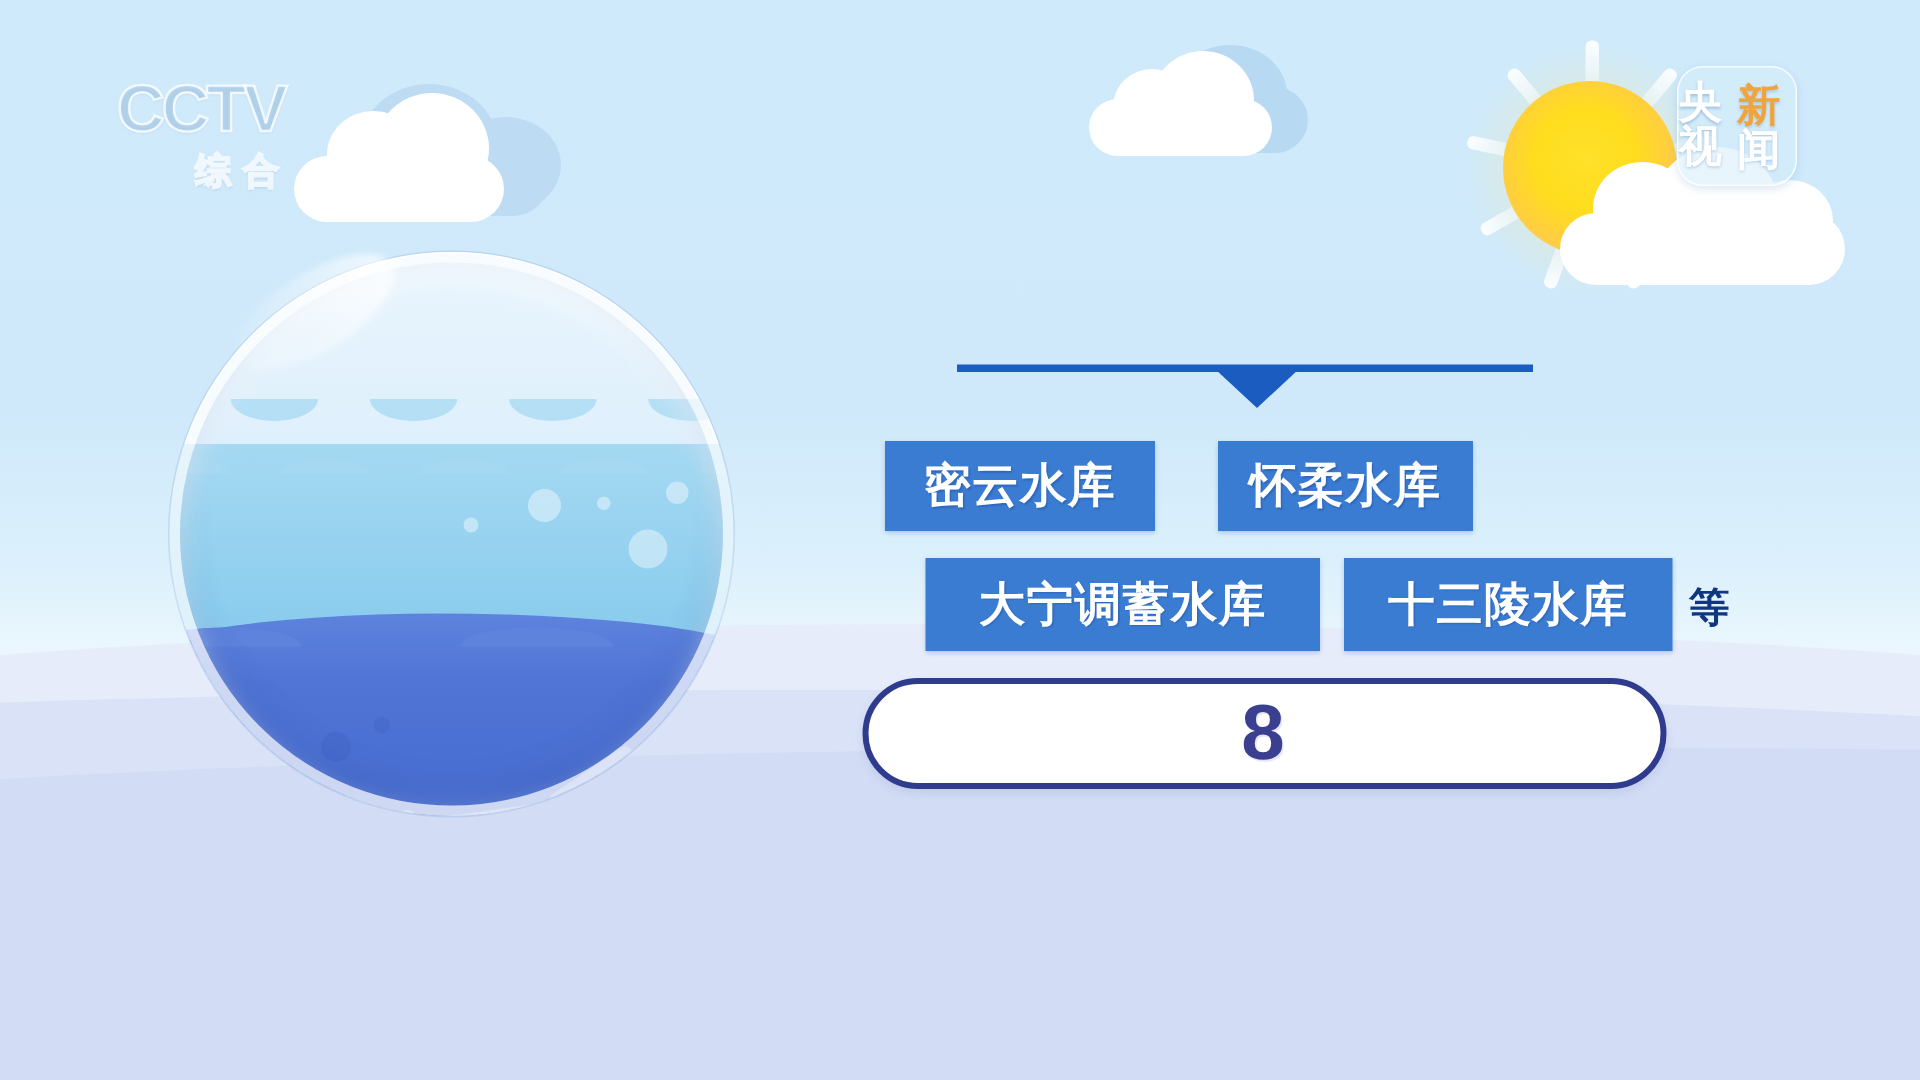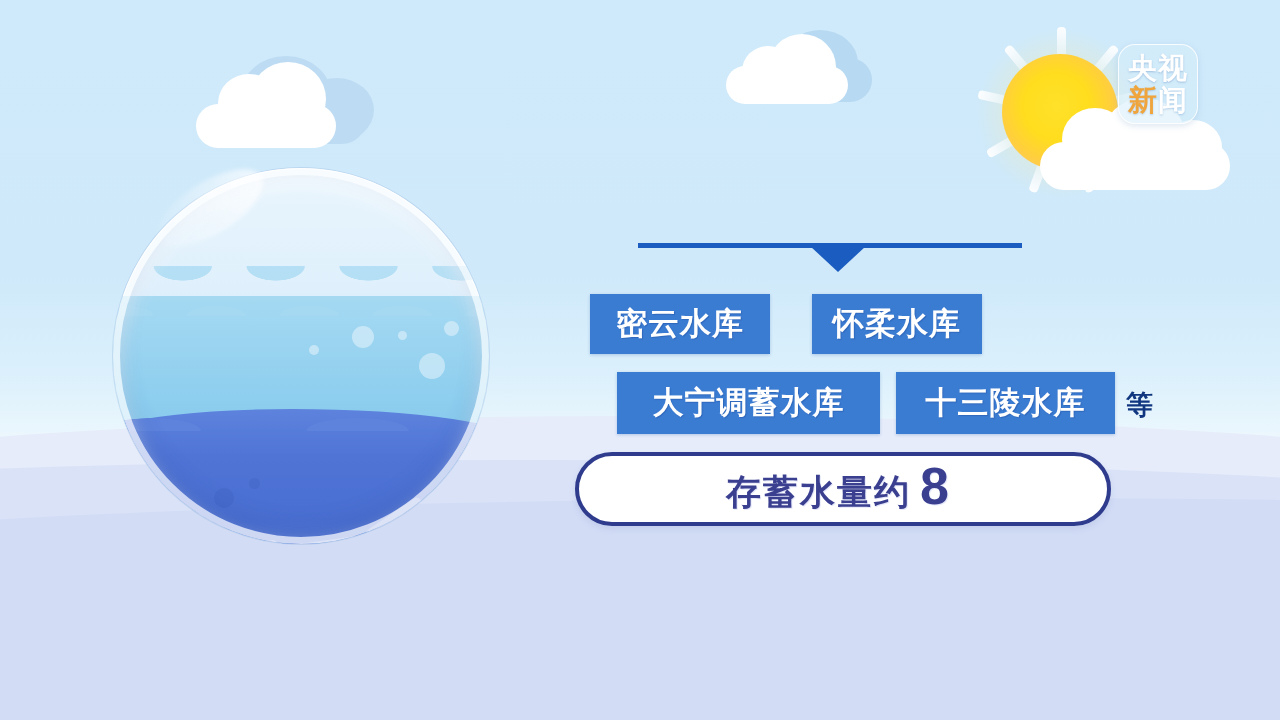--- a/index.html
+++ b/index.html
@@ -178,21 +178,21 @@
   }
 
   
   .news-badge {
     position: absolute; left: 1118px; top: 44px;
     width: 78px; height: 78px;
     border-radius: 17px;
     background: rgba(214,236,250,0.55);
     border: 1.5px solid rgba(255,255,255,0.85);
     box-shadow: 0 2px 6px rgba(120,160,200,0.25);
-    display: flex; flex-direction: column;
+    display: flex; flex-direction: row;
     align-items: center; justify-content: center;
     line-height: 1;
   }
   .news-badge .l1 {
     font-size: 29px; font-weight: bold; color: #ffffff;
     letter-spacing: 1px;
     text-shadow: 0 1px 2px rgba(110,150,200,0.5);
   }
   .news-badge .l2 {
     font-size: 29px; font-weight: bold; letter-spacing: 1px; margin-top: 3px;
@@ -348,38 +348,39 @@
       <div class="bub d" style="left:79%; top:66%; width:14px; height:14px;"></div>
       <div class="streak" style="left:64%; top:66%; width:64px; height:9px;"></div>
       <div class="streak" style="left:44%; top:84%; width:92px; height:8px; transform: rotate(-8deg);"></div>
       <div class="streak" style="left:42%; top:83%; width:12px; height:12px; transform: rotate(0deg);"></div>
     </div>
   </div>
   <div class="glass-ring"></div>
   <div class="glass-hi"></div>
 
   <div class="cctv-logo">
+    <div class="cctv-main">CCTV</div>
+    <div class="cctv-sub">综合</div>
   </div>
 
   <div class="news-badge">
     <div class="l1">央视</div>
     <div class="l2"><span class="hl">新</span><span class="wt">闻</span></div>
   </div>
 
   <div class="headline-rule"></div>
   <div class="headline-caret"></div>
 
 
   <div class="tag tag-miyun">密云水库</div>
   <div class="tag tag-huairou">怀柔水库</div>
   <div class="tag tag-daning">大宁调蓄水库</div>
   <div class="tag tag-shisanling">十三陵水库</div>
 
   <div class="suffix-label">等</div>
 
   <div class="volume-box">
     <div class="volume-text">
-      <span>存蓄水量约</span>
       <span class="volume-num">8</span>
     </div>
   </div>
 
 </div>
 
 </body></html>

